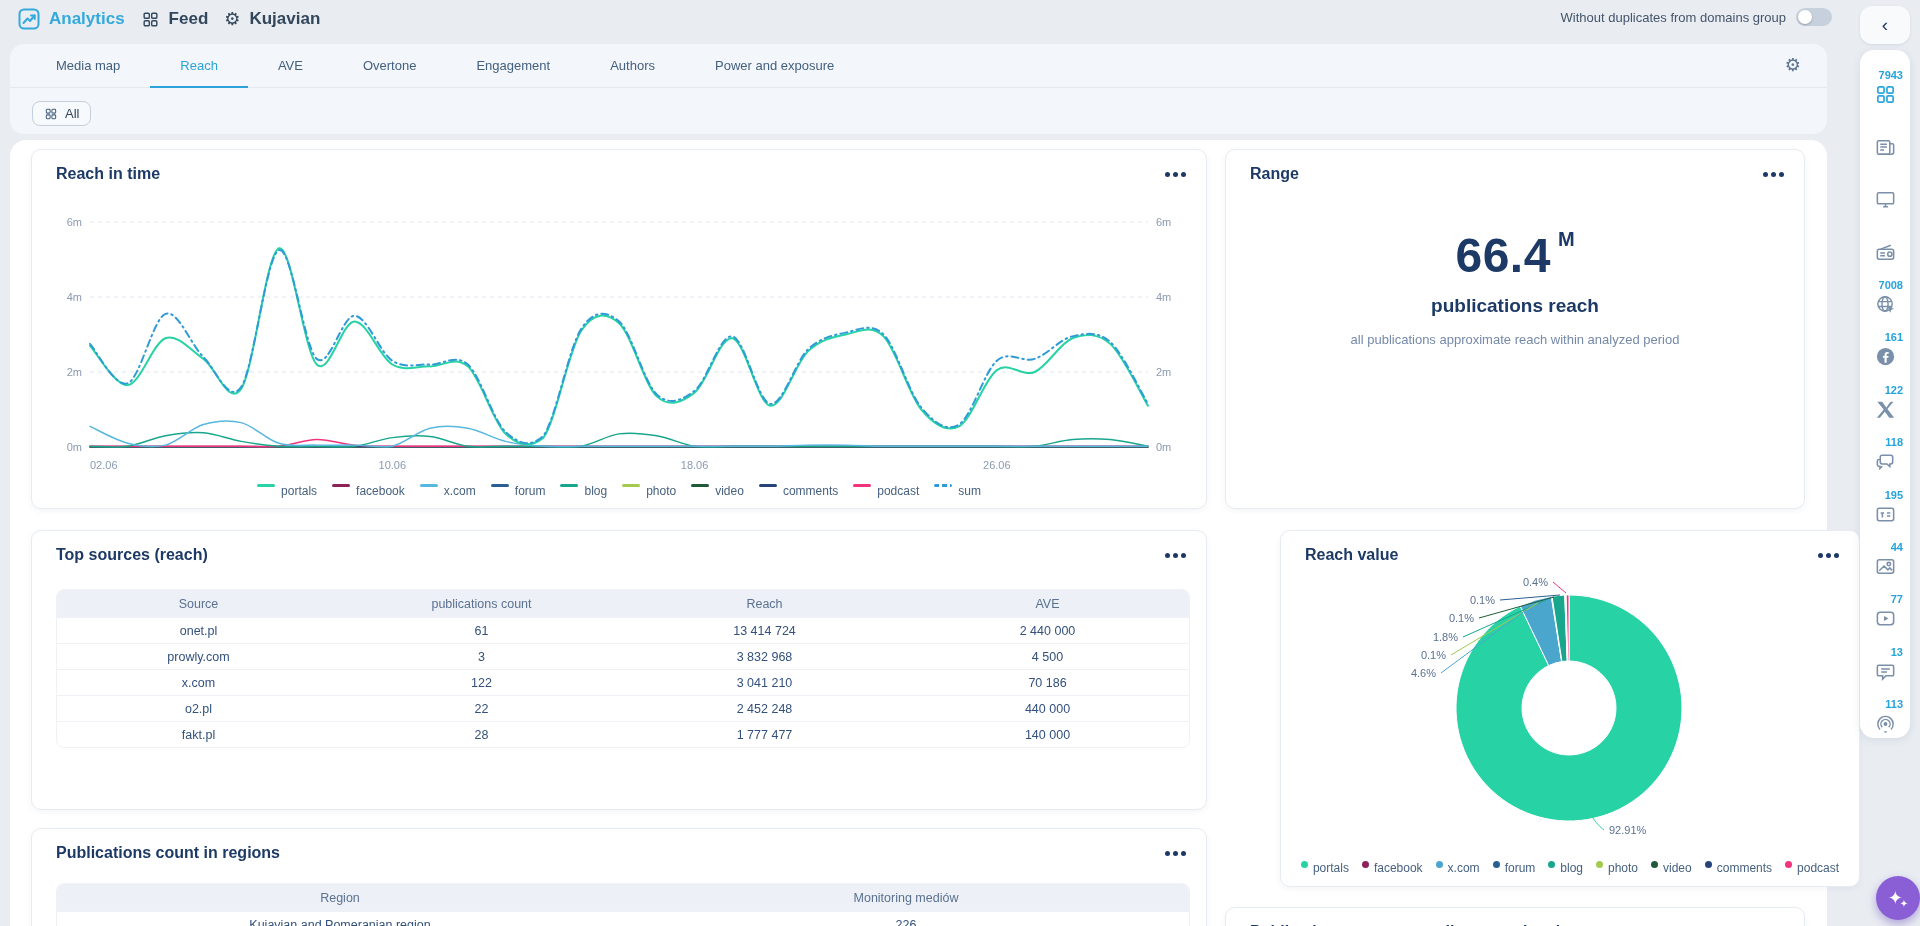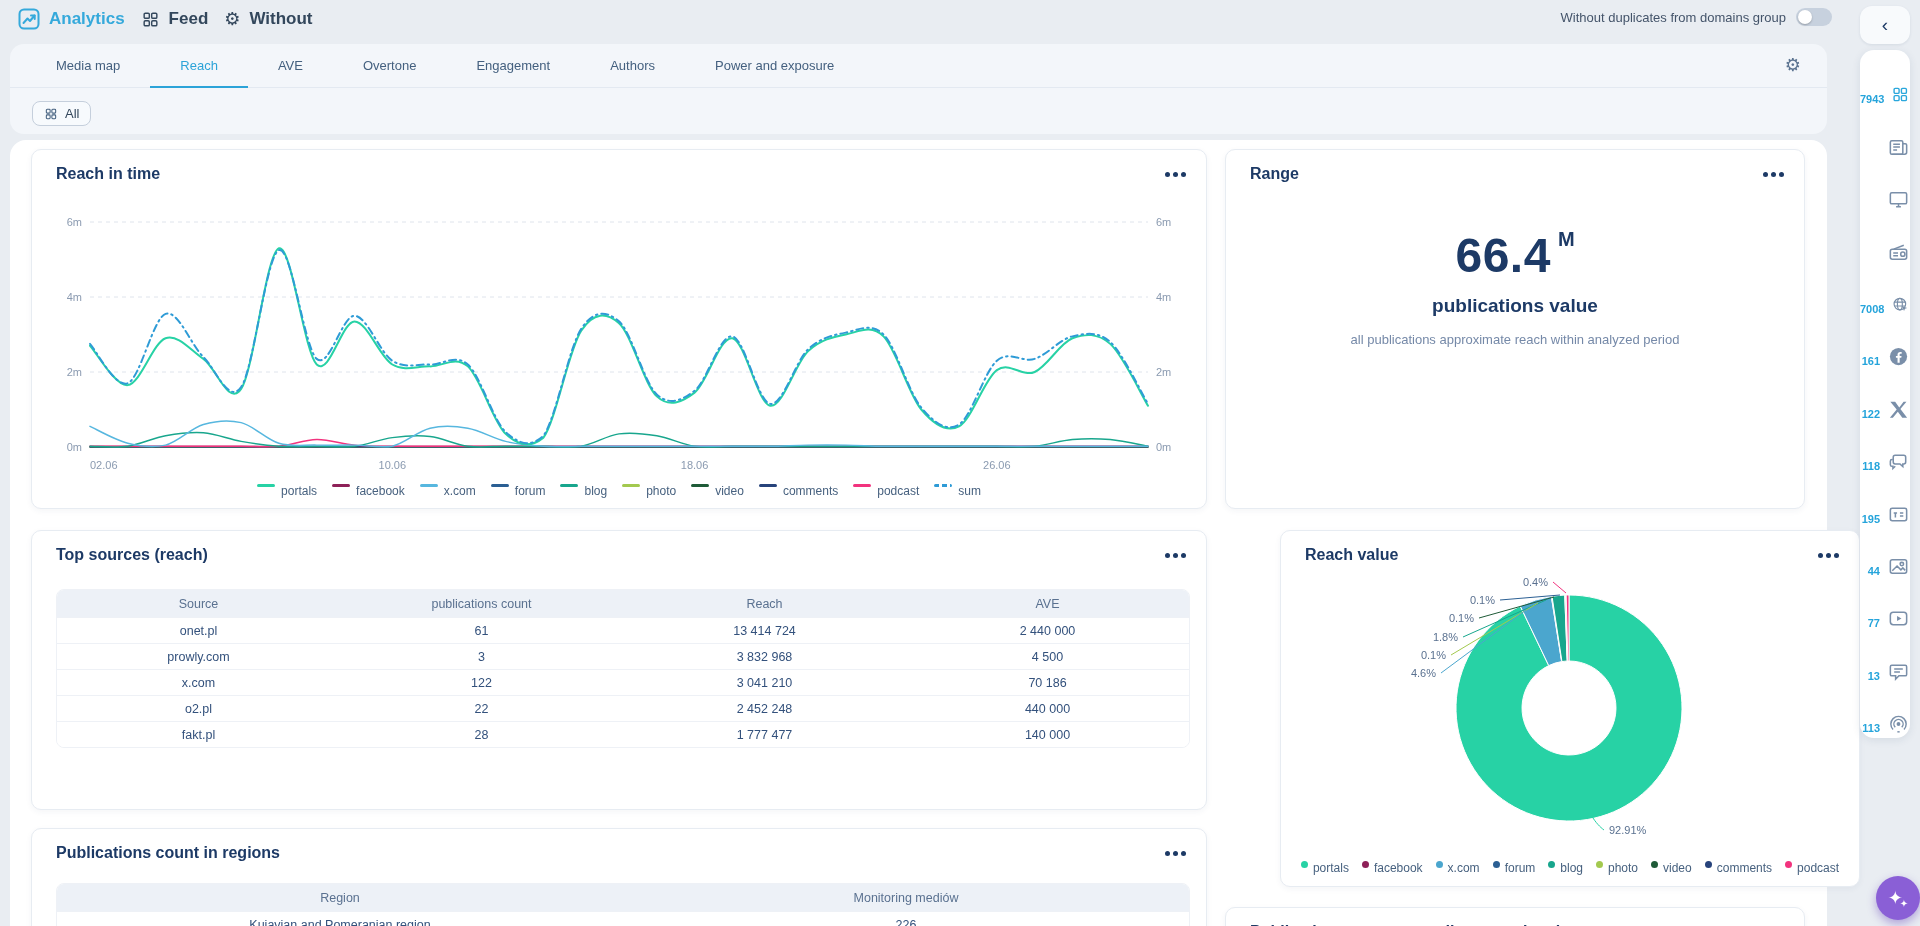--- a/index.html
+++ b/index.html
@@ -49,21 +49,21 @@
   
   .table{position:absolute;left:24px;right:16px;border:1px solid #eef1f6;border-radius:8px;overflow:hidden;font-size:12.5px}
   #card-top-sources .table{top:58px}
   #card-regions .table{top:54px}
   .t-head{display:flex;background:#edf1f7;color:#5a7190;height:27px;align-items:center}
   .t-row{display:flex;height:25px;align-items:center;border-top:1px solid #eef1f6;color:#33517c;background:#fff}
   .t-cell{flex:1;text-align:center;white-space:nowrap}
   
   .side-top{position:absolute;right:10px;top:6px;width:50px;height:38px;background:#f8fafc;border-radius:12px;display:flex;align-items:center;justify-content:center;color:#1d3a66;font-size:19px;box-shadow:0 1px 3px rgba(30,58,102,.10);cursor:pointer;z-index:6}
   .side-panel{position:absolute;right:10px;top:50px;width:50px;height:688px;background:#fff;border-radius:14px;box-shadow:0 2px 8px rgba(30,58,102,.10);display:flex;flex-direction:column;align-items:center;padding-top:4px;box-sizing:border-box;z-index:6}
-  .side-item{width:100%;height:52.4px;display:flex;flex-direction:row;align-items:flex-end;justify-content:flex-end;cursor:pointer}
+  .side-item{width:100%;height:52.4px;display:flex;flex-direction:column;align-items:center;justify-content:flex-end;cursor:pointer}
   .side-count{font-size:11px;font-weight:bold;color:#25a4db;align-self:flex-end;margin-right:7px;height:13px;line-height:13px}
   .side-icon{width:23px;height:23px;color:#7a8fa9;margin-top:1px}
   .side-item.active .side-icon{color:#2aa7dc}
   
   .fab{position:absolute;left:1876px;top:876px;width:44px;height:44px;border-radius:50%;background:#8a5fd6;color:#fff;display:flex;align-items:center;justify-content:center;box-shadow:0 4px 10px rgba(90,50,180,.4);cursor:pointer;z-index:7}
   .fab .s1{font-size:18px;line-height:18px}
   .fab .s2{font-size:10px;line-height:10px;margin-left:-3px;margin-top:12px}
   text.ax{font-family:"Liberation Sans",sans-serif;font-size:11px;fill:#8a9ab0}
   text.pct{font-family:"Liberation Sans",sans-serif;font-size:11px;fill:#5a7190}
 </style>
@@ -166,21 +166,21 @@
     <span>Analytics</span>
   </div>
   <div class="nav-item">
     <svg width="19" height="19" viewBox="0 0 24 24" style="color:#33475c">
         <use href="#sym-grid"></use>
       </svg>
     <span>Feed</span>
   </div>
   <div class="nav-item">
     <span style="font-size:18px;font-weight:normal;line-height:20px">⚙</span>
-    <span>Without</span>
+    <span>Kujavian</span>
   </div>
 </div>
 
 <div class="toggle-wrap">
   <span>Without duplicates from domains group</span>
   <div class="toggle">
       <div class="knob"></div>
     </div>
 </div>
 
@@ -280,21 +280,21 @@
       </div>
   </div>
 
   <div class="card" id="card-range">
     <div class="card-title">Range</div>
     <div class="dots"></div>
     <div class="range-body">
       <div>
         <span class="range-value">66.4</span><span class="range-unit">M</span>
       </div>
-      <div class="range-label">publications value</div>
+      <div class="range-label">publications reach</div>
       <div class="range-desc">all publications approximate reach within analyzed period</div>
     </div>
   </div>
 
   <div class="card" id="card-top-sources">
     <div class="card-title">Top sources (reach)</div>
     <div class="dots"></div>
     <div class="table" id="sources-table">
         <div class="t-head">
           <div class="t-cell">Source</div>

